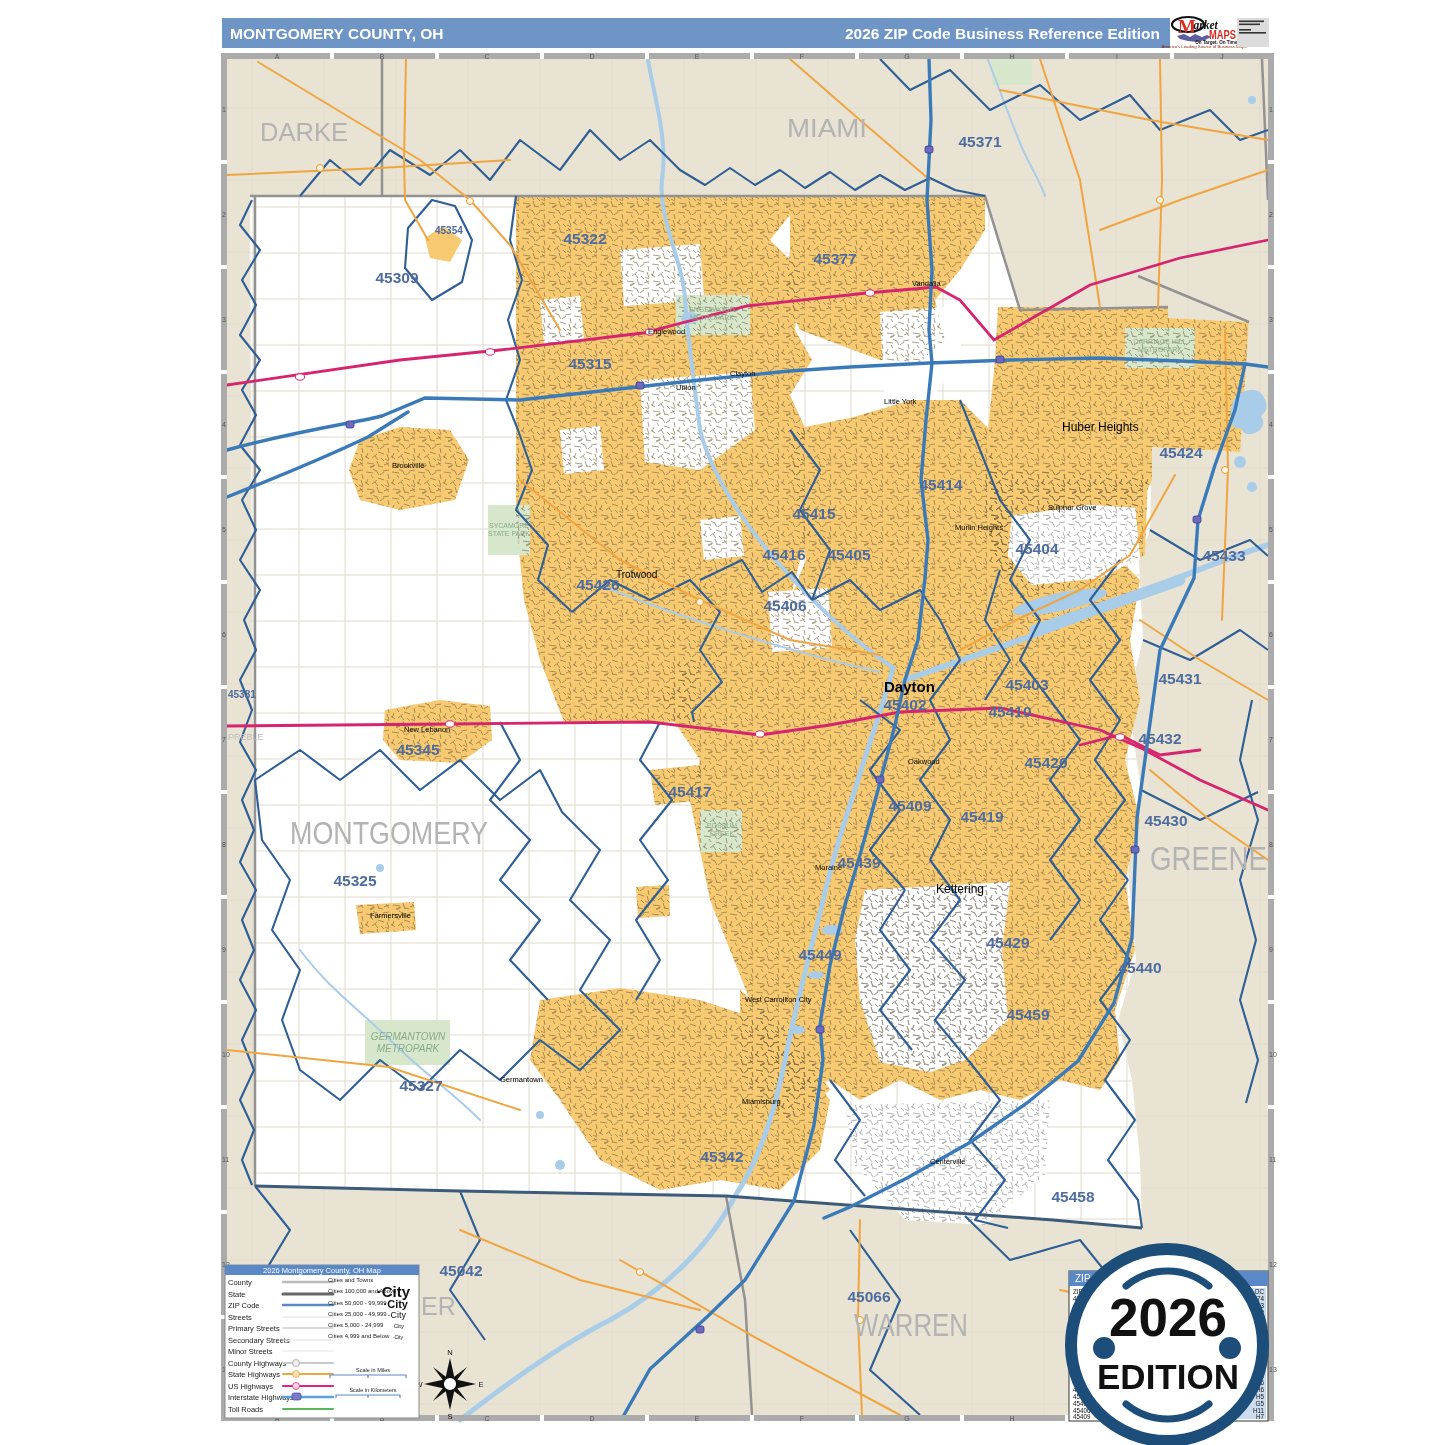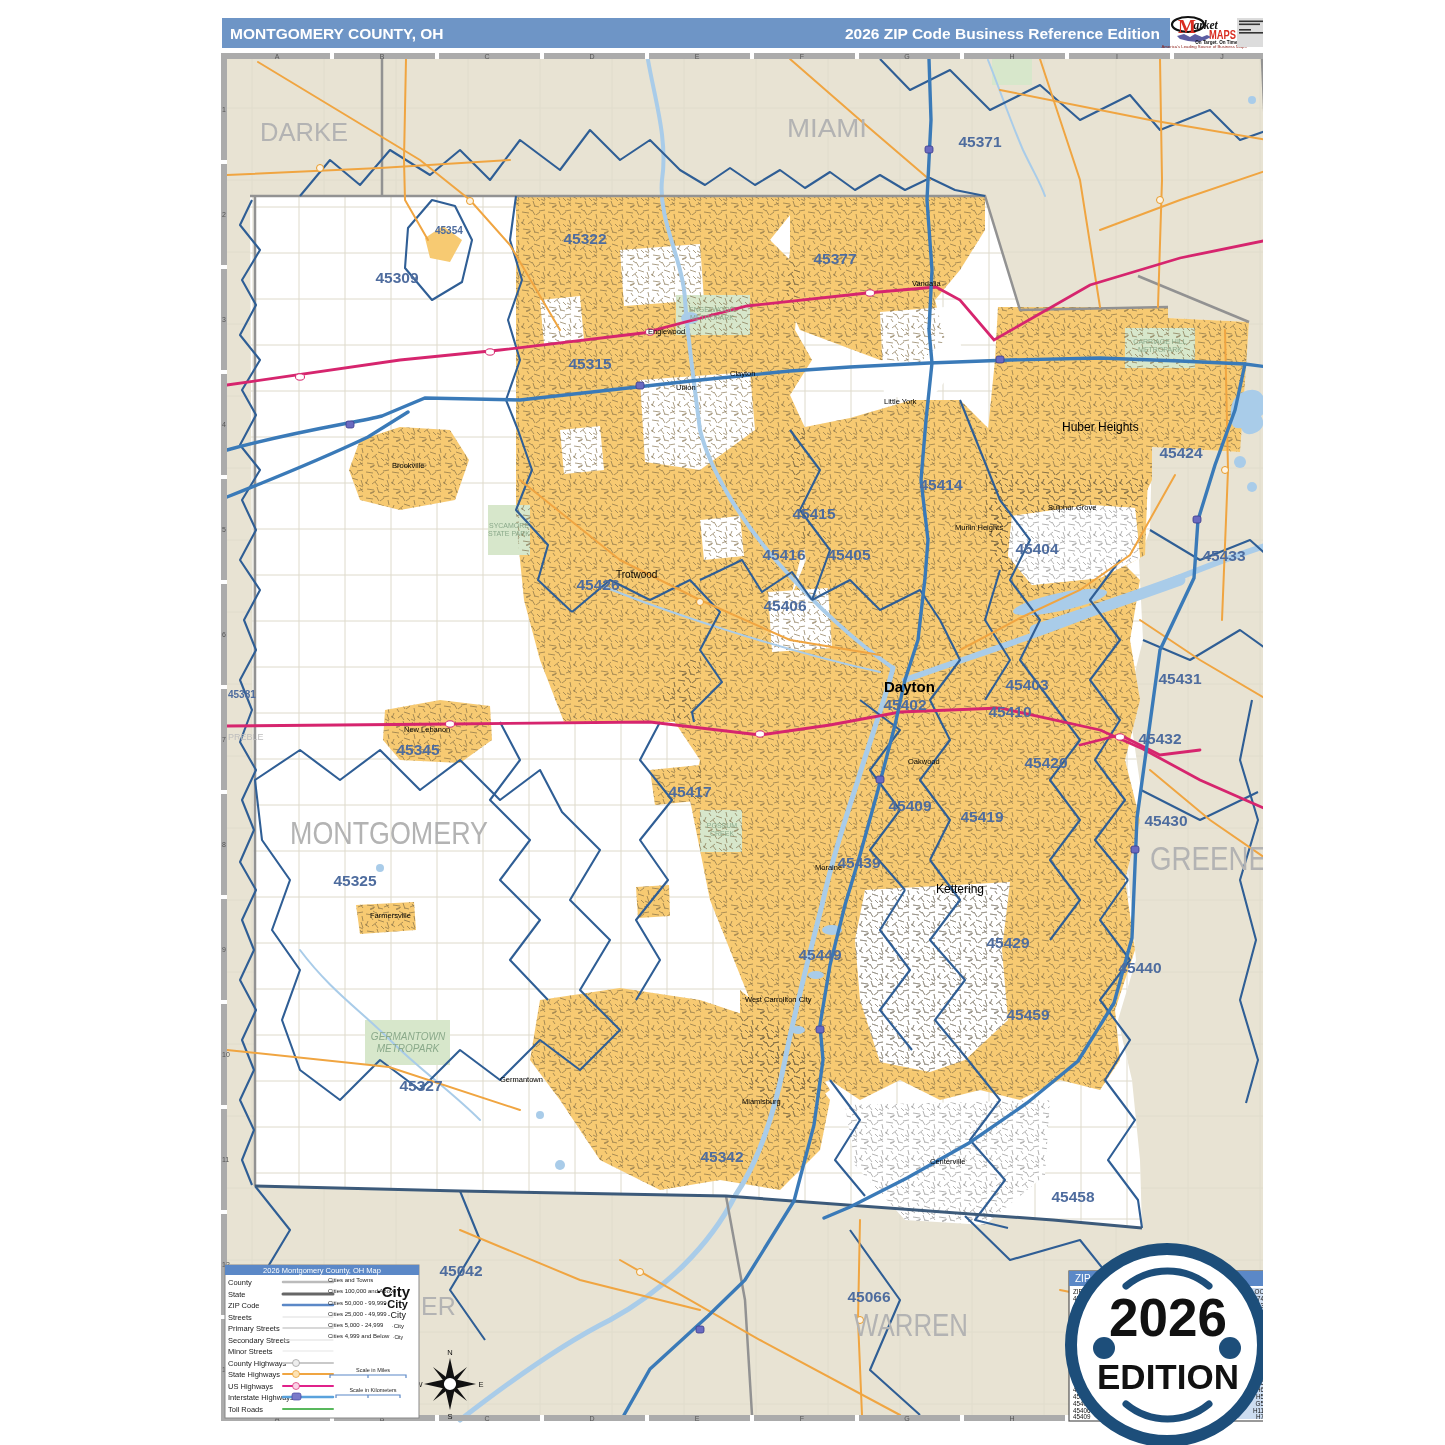--- a/index.html
+++ b/index.html
@@ -1,16 +1,16 @@
 <!DOCTYPE html>
 <html><head>
 <meta charset="utf-8">
 <style>
   html,body{margin:0;padding:0;background:#ffffff;}
-  #page{position:relative;width:1263px;height:1445px;background:#ffffff;overflow:hidden;
+  #page{position:relative;width:1445px;height:1445px;background:#ffffff;overflow:hidden;
         font-family:"Liberation Sans", sans-serif;}
   svg{position:absolute;left:0;top:0;}
 </style>
 </head>
 <body>
 <div id="page">
 <svg width="1445" height="1445" viewBox="0 0 1445 1445">
 <defs>
 
   <pattern id="urb" width="26" height="26" patternUnits="userSpaceOnUse">

